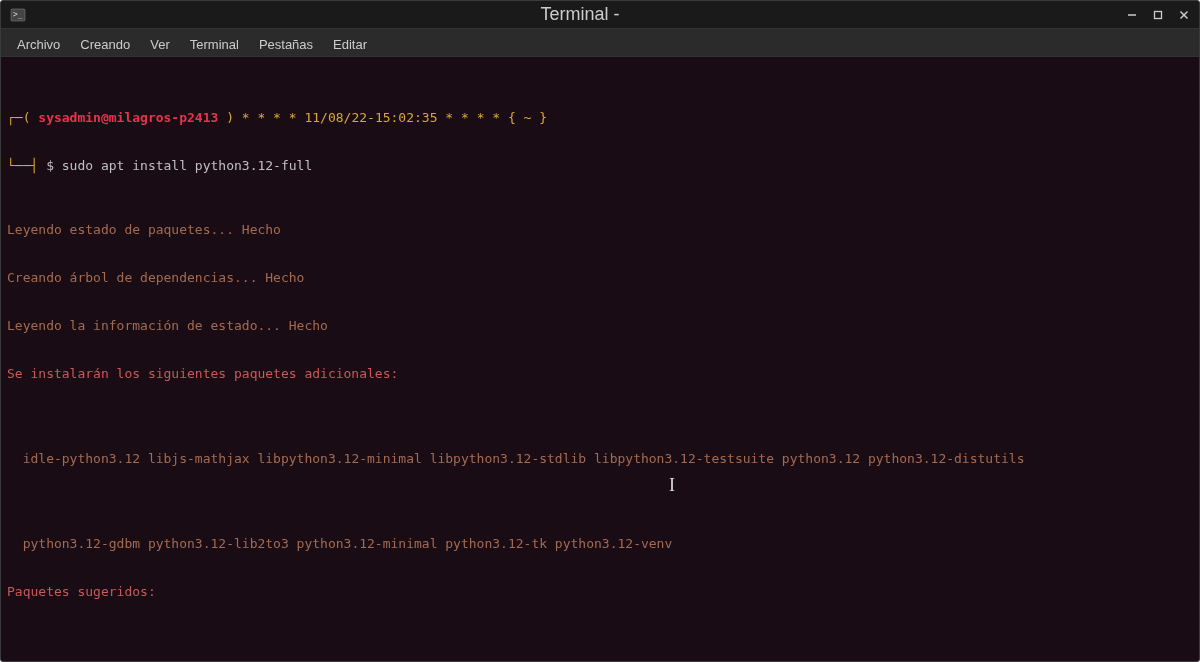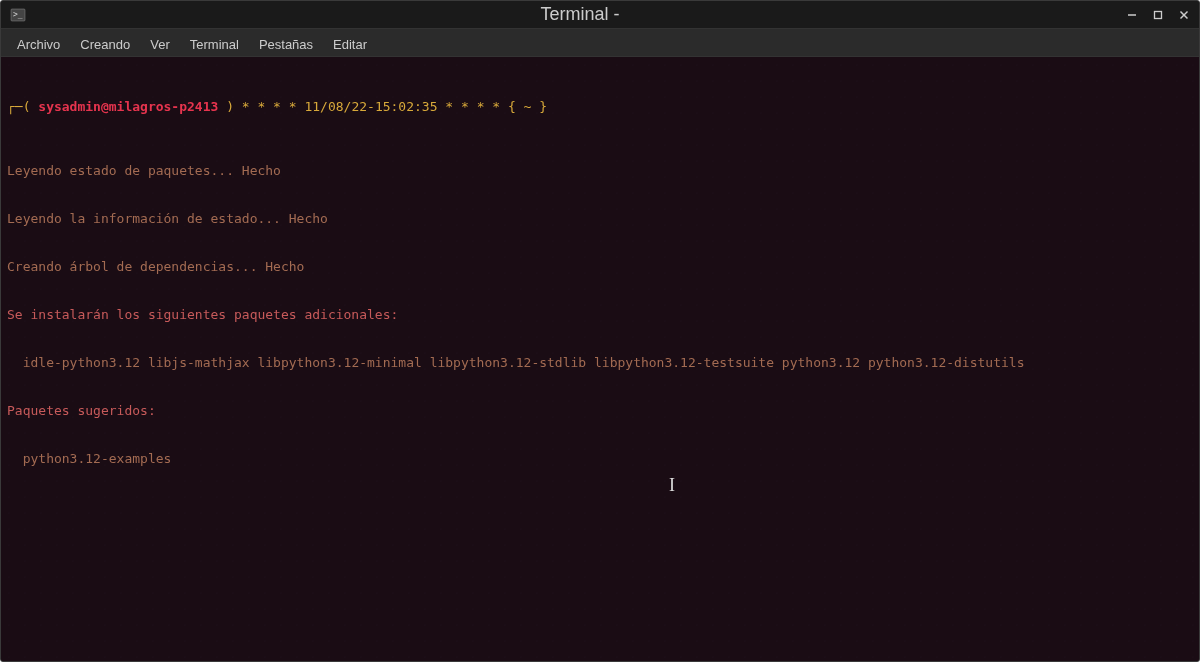--- a/index.html
+++ b/index.html
@@ -91,42 +91,42 @@
       font-size: 13px;
       padding: 4px 10px;
       cursor: pointer;
     }
 
     .terminal-body {
       flex: 1;
       background: #1a0c14;
       background-image: radial-gradient(circle at 50% 50%, rgba(40,40,60,0.05) 1px, transparent 1px);
       background-size: 16px 16px;
-      padding: 10px 6px;
+      padding: 21px 6px;
       font-family: 'DejaVu Sans Mono', 'Menlo', 'Consolas', monospace;
       font-size: 13px;
       line-height: 16px;
       overflow: hidden;
       white-space: pre-wrap;
       color: #c19a7a;
       position: relative;
     }
 
     .line { min-height: 16px; }
 
     .prompt-user { color: #e6344e; font-weight: bold; }
     .prompt-yellow { color: #d8a93a; }
     .prompt-time { color: #d8a93a; }
     .prompt-stars { color: #d8a93a; }
     .prompt-dollar { color: #c0c0c0; }
     .cmd { color: #c0c0c0; }
 
     .out-red { color: #c75a5a; }
     .out-brown { color: #a36b52; }
-    .pkg { color: #a36b52; }
+    .pkg { color: #a36b52; margin-top: 37px; }
 
     .ibeam {
       position: absolute;
       top: 420px;
       left: 668px;
       color: #ddd;
       font-size: 18px;
       pointer-events: none;
       font-family: serif;
     }
@@ -168,26 +168,28 @@
     <span class="menu-item">Archivo</span>
     <span class="menu-item">Creando</span>
     <span class="menu-item">Ver</span>
     <span class="menu-item">Terminal</span>
     <span class="menu-item">Pestañas</span>
     <span class="menu-item">Editar</span>
   </div>
 
   <div class="terminal-body">
     <div class="line"><span class="prompt-yellow">┌─(</span><span class="prompt-user"> sysadmin@milagros-p2413 </span><span class="prompt-yellow">) </span><span class="prompt-stars">* * * * </span><span class="prompt-time">11/08/22-15:02:35 </span><span class="prompt-stars">* * * * </span><span class="prompt-yellow">{ </span><span class="prompt-yellow">~</span><span class="prompt-yellow"> }</span></div>
+    <div class="line"><span class="prompt-yellow">└──┤ </span><span class="prompt-dollar">$ </span><span class="cmd">sudo apt install python3.12-full</span></div>
 
     <div class="line out-brown">Leyendo estado de paquetes... Hecho</div>
+    <div class="line out-brown">Creando árbol de dependencias... Hecho</div>
     <div class="line out-brown">Leyendo la información de estado... Hecho</div>
-    <div class="line out-brown">Creando árbol de dependencias... Hecho</div>
     <div class="line out-red">Se instalarán los siguientes paquetes adicionales:</div>
     <div class="line pkg">  idle-python3.12 libjs-mathjax libpython3.12-minimal libpython3.12-stdlib libpython3.12-testsuite python3.12 python3.12-distutils</div>
+    <div class="line pkg">  python3.12-gdbm python3.12-lib2to3 python3.12-minimal python3.12-tk python3.12-venv</div>
     <div class="line out-red">Paquetes sugeridos:</div>
     <div class="line pkg">  python3.12-examples</div>
     
     
     
     
     
     
     
 

